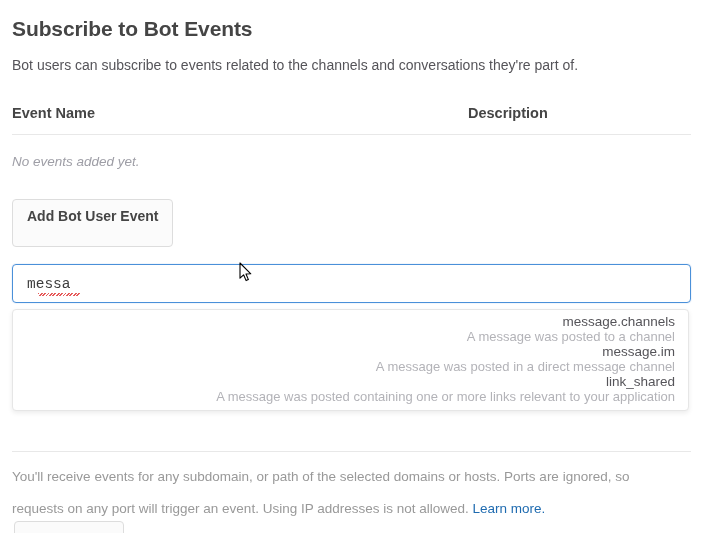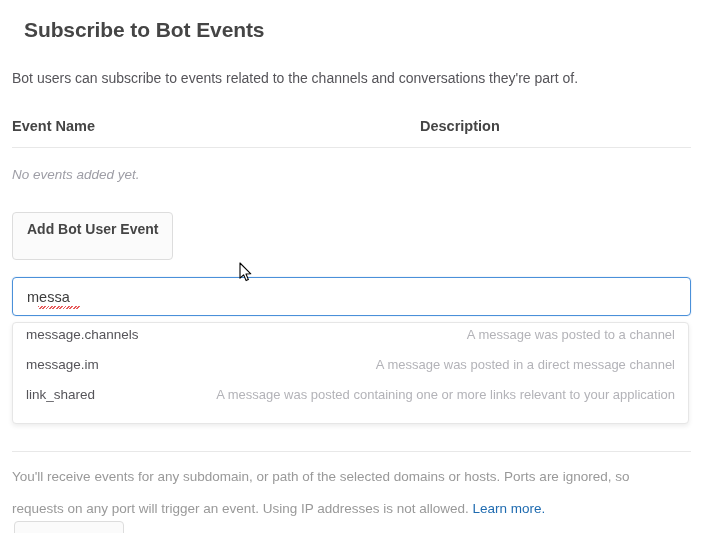--- a/index.html
+++ b/index.html
@@ -24,22 +24,22 @@
     width: 711px;
     height: 533px;
     padding: 0 12px;
   }
 
   
   .page-title {
     font-size: 21px;
     font-weight: bold;
     color: #454545;
-    margin: 12px;
-    padding-top: 6px;
+    margin: 0;
+    padding-top: 17px;
     letter-spacing: -0.1px;
     line-height: 24px;
   }
 
   .page-subtitle {
     font-size: 14px;
     color: #555459;
     margin: 0;
     padding-top: 14px;
     line-height: 20px;
@@ -50,20 +50,21 @@
     margin-top: 30px;
     width: 679px;
   }
   .events-table-head {
     display: flex;
     font-size: 14.5px;
     font-weight: bold;
     color: #454545;
     padding-bottom: 13px;
     border-bottom: 1px solid #e8e8e8;
+    gap: 48px;
   }
   .col-event-name { width: 408px; flex: none; }
   .col-description { flex: 1; }
 
   .empty-note {
     font-size: 13.5px;
     font-style: italic;
     color: #9e9ea6;
     padding-top: 18px;
     line-height: 18px;
@@ -94,21 +95,21 @@
   .combo-input {
     width: 679px;
     height: 39px;
     border: 1px solid #4a90d9;
     border-radius: 4px;
     background: #ffffff;
     font-size: 14.5px;
     color: #3d3d3d;
     padding: 0 14px;
     outline: none;
-    font-family: Liberation Sans, sans-serif;
+    font-family: Liberation Mono, monospace;
     box-shadow: 0 0 0 1px rgba(74,144,217,0.08);
   }
   
   .spell-underline {
     position: absolute;
     left: 26px;
     top: 29px;
     width: 42px;
     height: 3px;
     pointer-events: none;
@@ -125,24 +126,25 @@
     top: 45px;
     width: 677px;
     background: #ffffff;
     border: 1px solid #e6e6e6;
     border-radius: 4px;
     box-shadow: 0 2px 5px rgba(0,0,0,0.08);
     padding: 4px 0 6px 0;
   }
   .combo-option {
     display: flex;
-    align-items: flex-start;
+    align-items: flex-end;
     height: 30px;
     padding: 0 13px;
     cursor: pointer;
+    flex-direction: column;
   }
   .opt-name {
     font-size: 13.5px;
     color: #555459;
     white-space: nowrap;
     flex: none;
   }
   .opt-desc {
     font-size: 13px;
     color: #b3b3b8;

